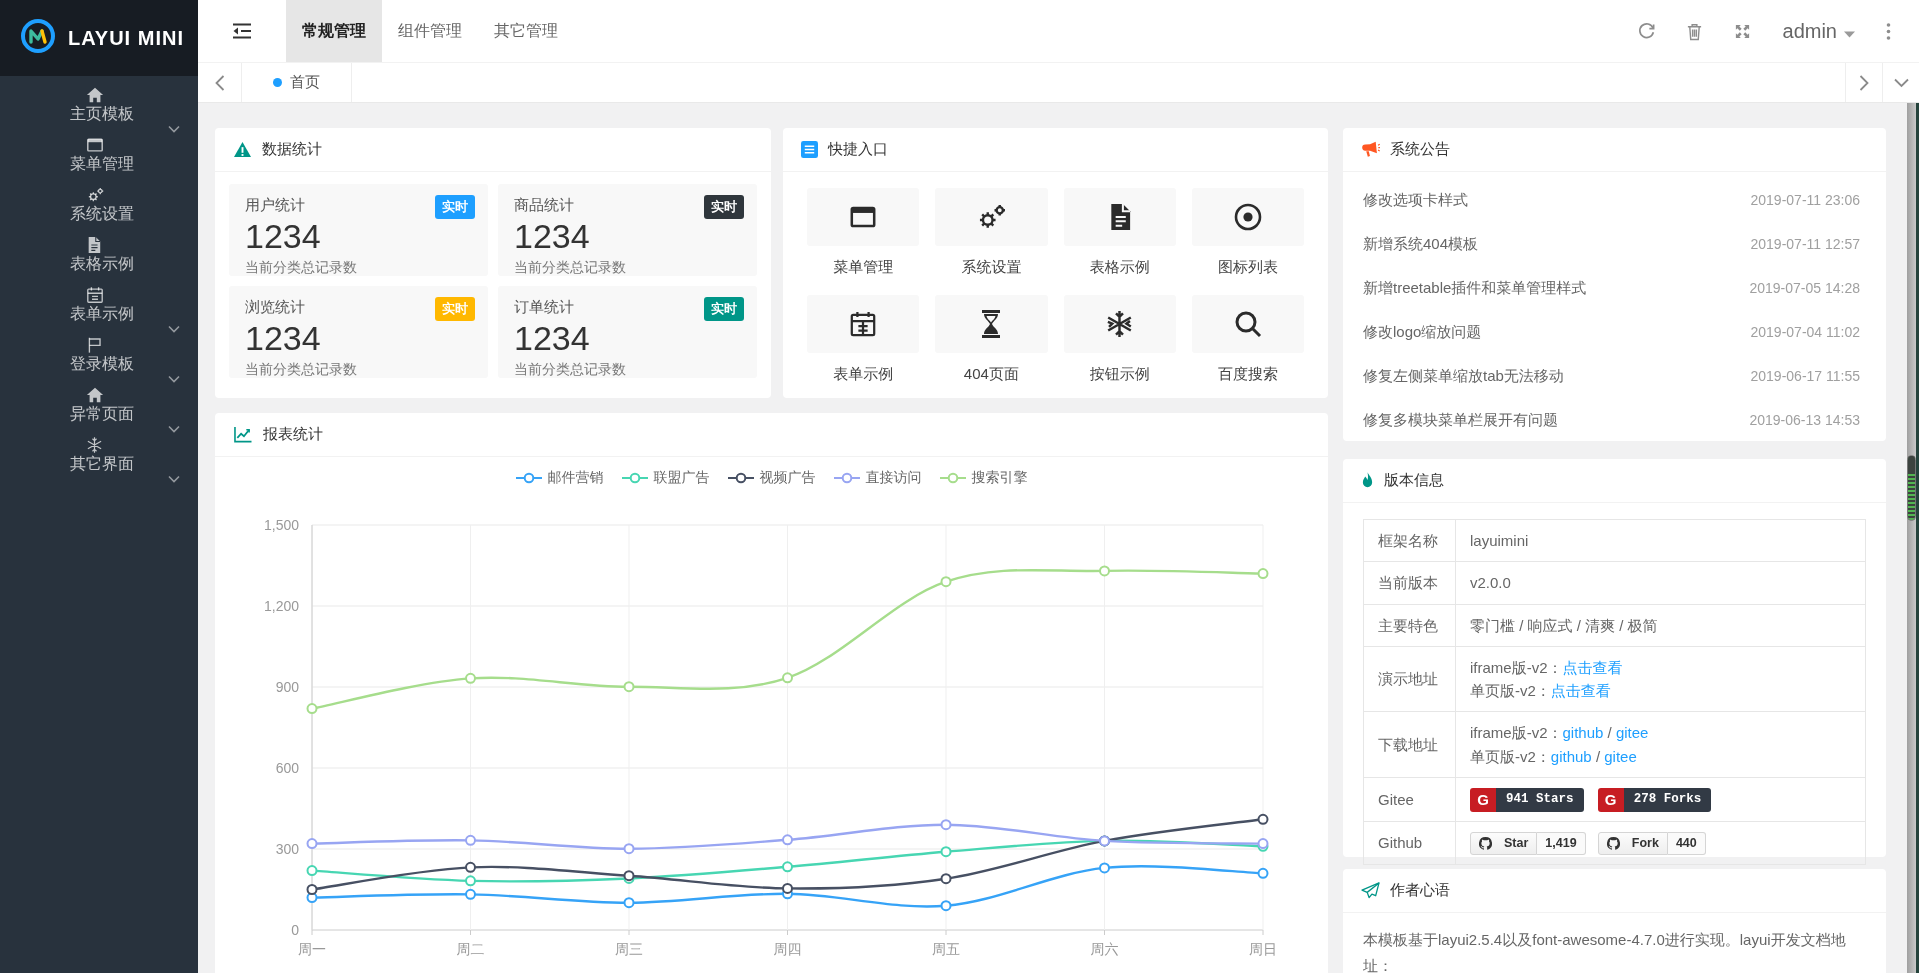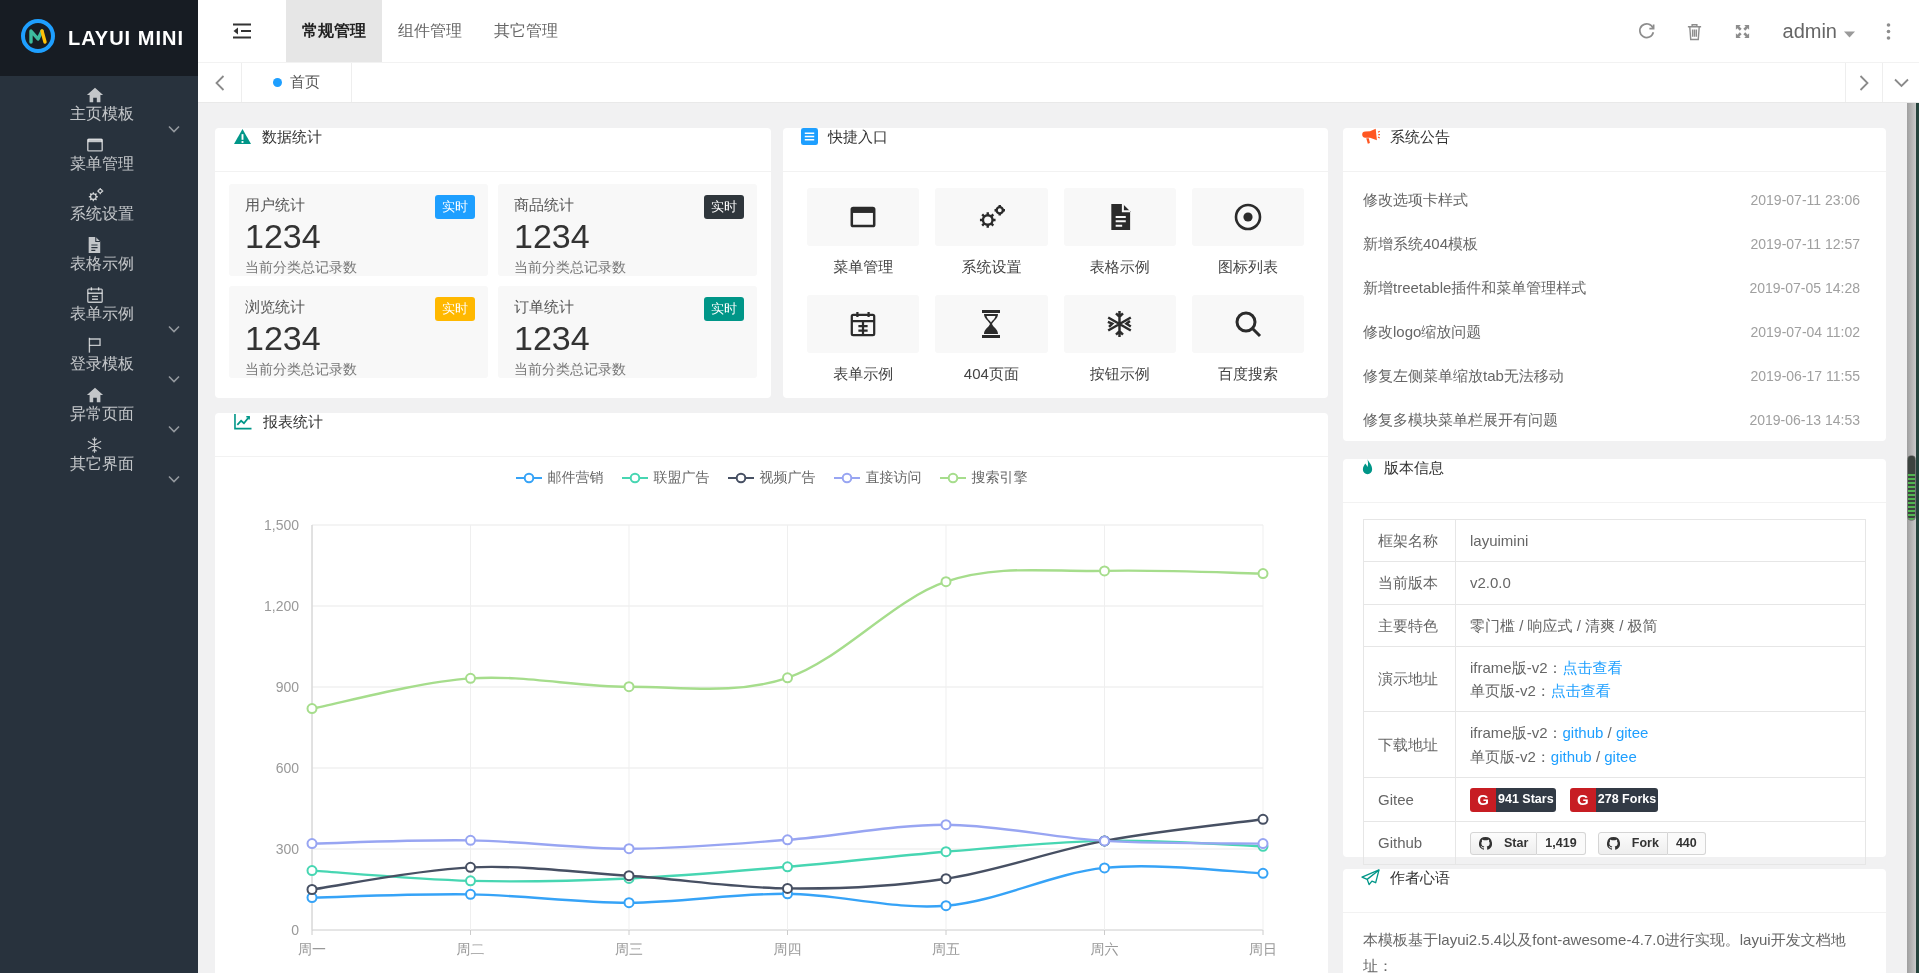--- a/index.html
+++ b/index.html
@@ -34,31 +34,31 @@
   .tb-cell { display:flex; align-items:center; justify-content:center; color:#8a8a8a; }
   .tb-left { width:44px; border-right:1px solid #eee; cursor:pointer; }
   .tb-tab { width:110px; gap:8px; font-size:15px; color:#555; border-right:1px solid #eee; cursor:pointer; }
   .tb-dot { width:9px; height:9px; border-radius:50%; background:#1e9fff; }
   .tb-sp { flex:1; }
   .tb-right { width:37px; border-left:1px solid #eee; cursor:pointer; }
 
   
   .main { position:absolute; left:198px; top:103px; width:1710px; height:870px; background:#f1f1f2; overflow:hidden; }
   .card { position:absolute; background:#fff; border-radius:4px; }
-  .card-title { height:44px; display:flex; padding:0 18px;
+  .card-title { height:44px; display:flex; align-items:center; padding:0 18px;
     font-size:15px; color:#333; border-bottom:1px solid #f2f2f2; }
   .card-title .cicon { display:flex; margin-right:10px; }
 
   
   .stats-grid { display:grid; grid-template-columns:1fr 1fr; gap:10px; padding:12px 14px; }
   .stat-box { position:relative; background:#f8f8f8; border-radius:3px; height:92px; padding:12px 16px; }
   .stat-label { font-size:15px; color:#555; }
   .stat-value { font-size:34px; color:#333; margin-top:2px; }
   .stat-desc { font-size:14px; color:#777; margin-top:3px; }
-  .stat-badge { position:absolute; top:11px; right:13px; color:#fff; font-size:13px; font-weight:normal;
+  .stat-badge { position:absolute; top:11px; right:13px; color:#fff; font-size:13px; font-weight:bold;
     padding:3px 7px; border-radius:3px; }
 
   
   .quick-grid { display:grid; grid-template-columns:repeat(4,1fr); gap:18px 16px; padding:16px 24px; }
   .quick-item { display:flex; flex-direction:column; align-items:center; cursor:pointer; }
   .quick-icon-box { width:100%; height:58px; background:#f8f8f8; border-radius:3px;
     display:flex; align-items:center; justify-content:center; color:#2b2b2b; }
   .quick-label { font-size:15px; color:#444; margin-top:12px; }
 
   
@@ -75,21 +75,21 @@
 
   
   .vtable { margin:16px 20px 0 20px; border-collapse:collapse; width:503px; table-layout:fixed; }
   .vtable td { border:1px solid #e6e6e6; font-size:15px; color:#666; padding:9px 14px; line-height:1.55; }
   .vtable td.vlabel { width:92px; }
   .vlink { color:#1e9fff; text-decoration:none; cursor:pointer; }
   .gitee-badge { display:inline-flex; height:24px; border-radius:3px; overflow:hidden; margin-right:10px;
     font-size:12.5px; font-weight:bold; cursor:pointer; vertical-align:middle; }
   .gitee-badge .gb-l { background:#c71d23; color:#fff; width:26px; display:flex; align-items:center;
     justify-content:center; font-size:15px; }
-  .gitee-badge .gb-r { background:#323a45; color:#fff; display:flex; align-items:center; padding:0 2px; }
+  .gitee-badge .gb-r { background:#323a45; color:#fff; display:flex; align-items:center; padding:0 10px;font-family:Liberation Mono, monospace; }
   .gh-badge { display:inline-flex; height:23px; font-size:12.5px; font-weight:bold; color:#333;
     margin-right:8px; cursor:pointer; vertical-align:middle; }
   .gh-badge .gh-l { display:flex; align-items:center; gap:12px; padding:0 8px;
     background:linear-gradient(#fcfcfc,#eee); border:1px solid #d5d5d5; border-radius:3px 0 0 3px; }
   .gh-badge .gh-r { display:flex; align-items:center; padding:0 8px; background:#fafafa;
     border:1px solid #d5d5d5; border-left:none; border-radius:0 3px 3px 0; }
 
   
   .author-body { padding:14px 20px; font-size:15px; color:#666; line-height:1.75; }
 

